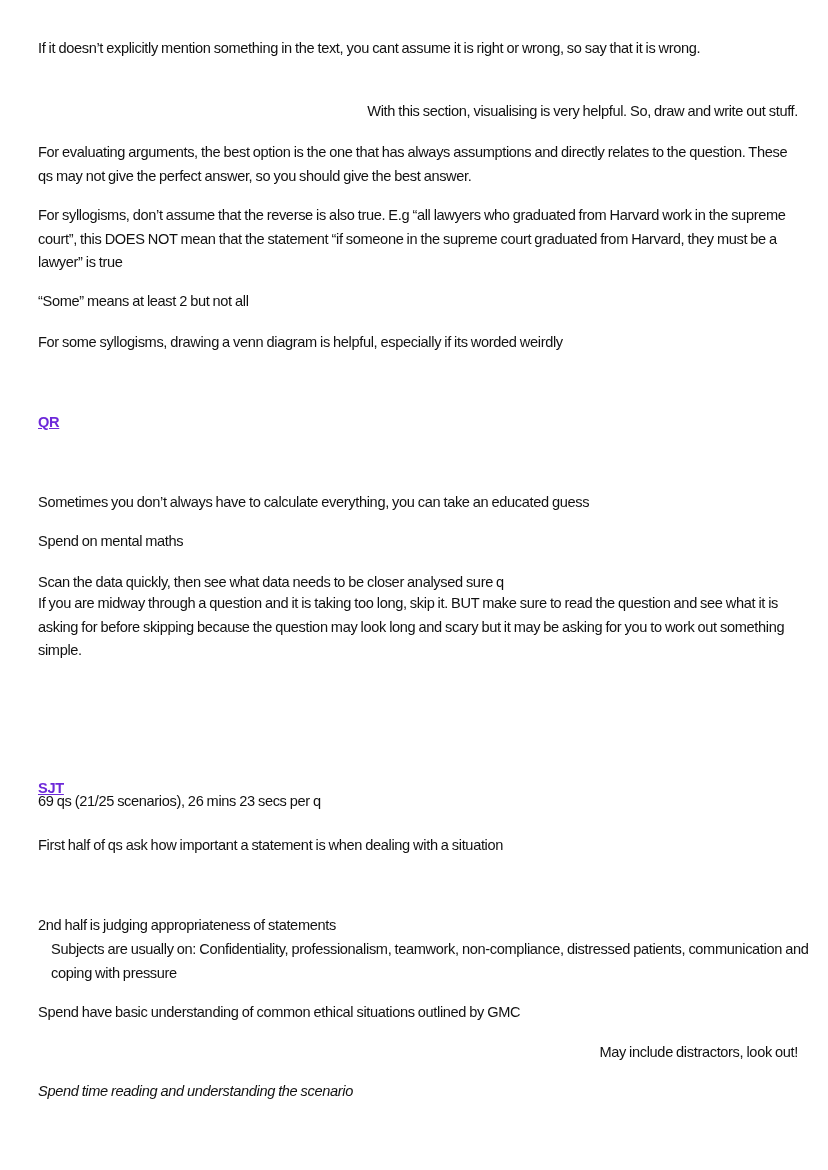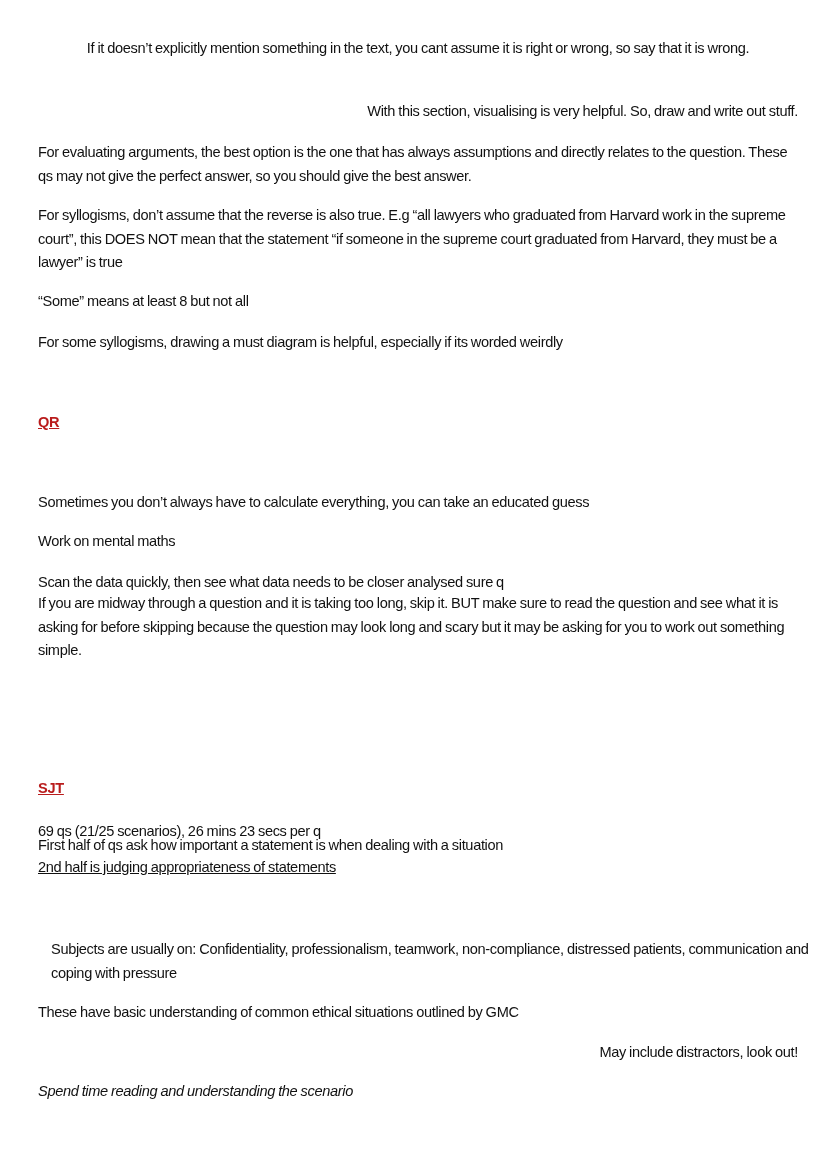--- a/index.html
+++ b/index.html
@@ -35,50 +35,50 @@
       color: #111111;
     }
     .heading {
       position: absolute;
       left: 38px;
       font-size: 14.6px;
       line-height: 23px;
       font-weight: bold;
       text-decoration: underline;
       margin: 0;
-      color: #b91c1c;
+      color: #6d28d9;
       letter-spacing: -0.3px;
     }
   </style>
 </head>
 <body>
 
 <div class="page">
 
   <section>
-    <p class="para" style="top:37px;text-align:center;">If it doesn’t explicitly mention something in the text, you cant assume it is right or wrong, so say that it is wrong.</p>
+    <p class="para" style="top:37px;">If it doesn’t explicitly mention something in the text, you cant assume it is right or wrong, so say that it is wrong.</p>
     <p class="para" style="top:100px;text-align:right;">With this section, visualising is very helpful. So, draw and write out stuff.</p>
     <p class="para" style="top:141px;">For evaluating arguments, the best option is the one that has always assumptions and directly relates to the question. These qs may not give the perfect answer, so you should give the best answer.</p>
     <p class="para" style="top:204px;">For syllogisms, don’t assume that the reverse is also true. E.g “all lawyers who graduated from Harvard work in the supreme court”, this DOES NOT mean that the statement “if someone in the supreme court graduated from Harvard, they must be a lawyer” is true</p>
-    <p class="para" style="top:290px;">“Some” means at least 8 but not all</p>
-    <p class="para" style="top:331px;">For some syllogisms, drawing a must diagram is helpful, especially if its worded weirdly</p>
+    <p class="para" style="top:290px;">“Some” means at least 2 but not all</p>
+    <p class="para" style="top:331px;">For some syllogisms, drawing a venn diagram is helpful, especially if its worded weirdly</p>
   </section>
 
   <section>
     <h2 class="heading" style="top:411px;">QR</h2>
     <p class="para" style="top:491px;">Sometimes you don’t always have to calculate everything, you can take an educated guess</p>
-    <p class="para" style="top:530px;">Work on mental maths</p>
+    <p class="para" style="top:530px;">Spend on mental maths</p>
     <p class="para" style="top:571px;">Scan the data quickly, then see what data needs to be closer analysed sure q</p>
     <p class="para" style="top:584px;margin-top:8px;">If you are midway through a question and it is taking too long, skip it. BUT make sure to read the question and see what it is asking for before skipping because the question may look long and scary but it may be asking for you to work out something simple.</p>
   </section>
 
   <section>
     <h2 class="heading" style="top:777px;">SJT</h2>
-    <p class="para" style="top:820px;">69 qs (21/25 scenarios), 26 mins  23 secs per q</p>
+    <p class="para" style="top:790px;">69 qs (21/25 scenarios), 26 mins  23 secs per q</p>
     <p class="para" style="top:834px;">First half of qs ask how important a statement is when dealing with a situation</p>
-    <p class="para" style="top:856px;text-decoration:underline;">2nd half is judging appropriateness of statements</p>
+    <p class="para" style="top:914px;">2nd half is judging appropriateness of statements</p>
     <p class="para" style="top:938px;margin-left:13px;">Subjects are usually on: Confidentiality, professionalism, teamwork, non-compliance, distressed patients, communication and coping with pressure</p>
-    <p class="para" style="top:1001px;">These have basic understanding of common ethical situations outlined by GMC</p>
+    <p class="para" style="top:1001px;">Spend have basic understanding of common ethical situations outlined by GMC</p>
     <p class="para" style="top:1041px;text-align:right;">May include distractors, look out!</p>
     <p class="para" style="top:1080px;font-style:italic;">Spend time reading and understanding the scenario</p>
   </section>
 
 </div>
 
 </body></html>

